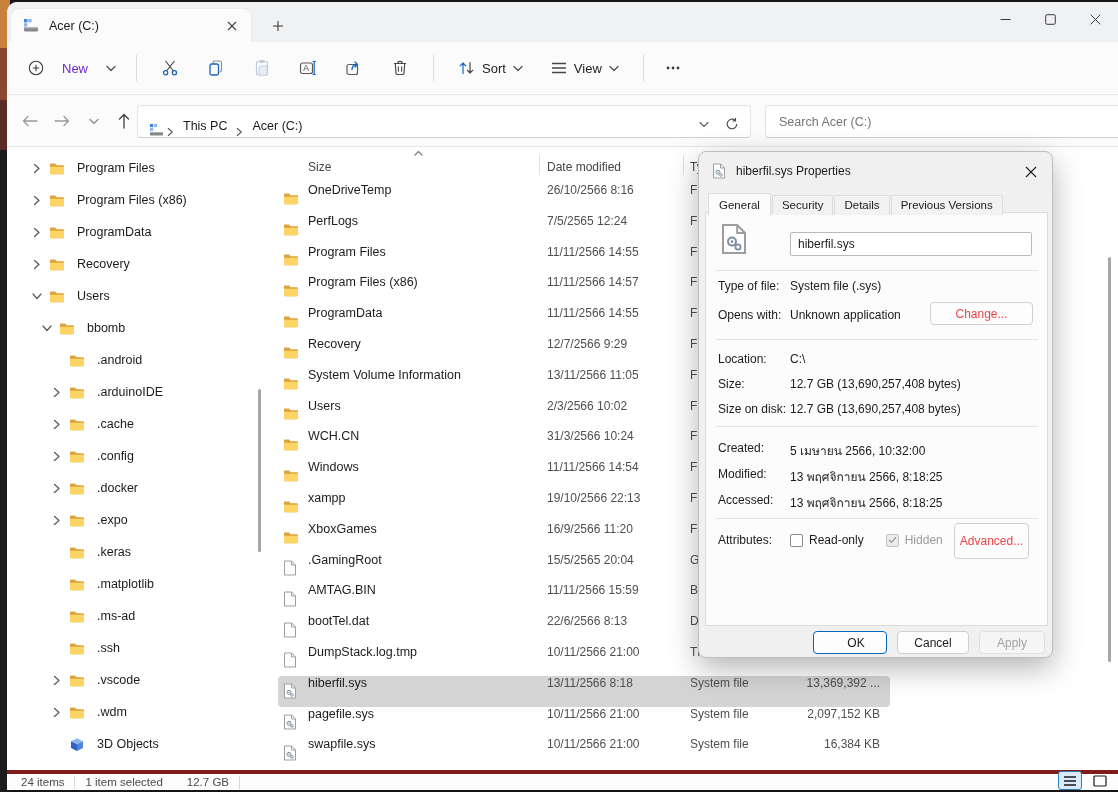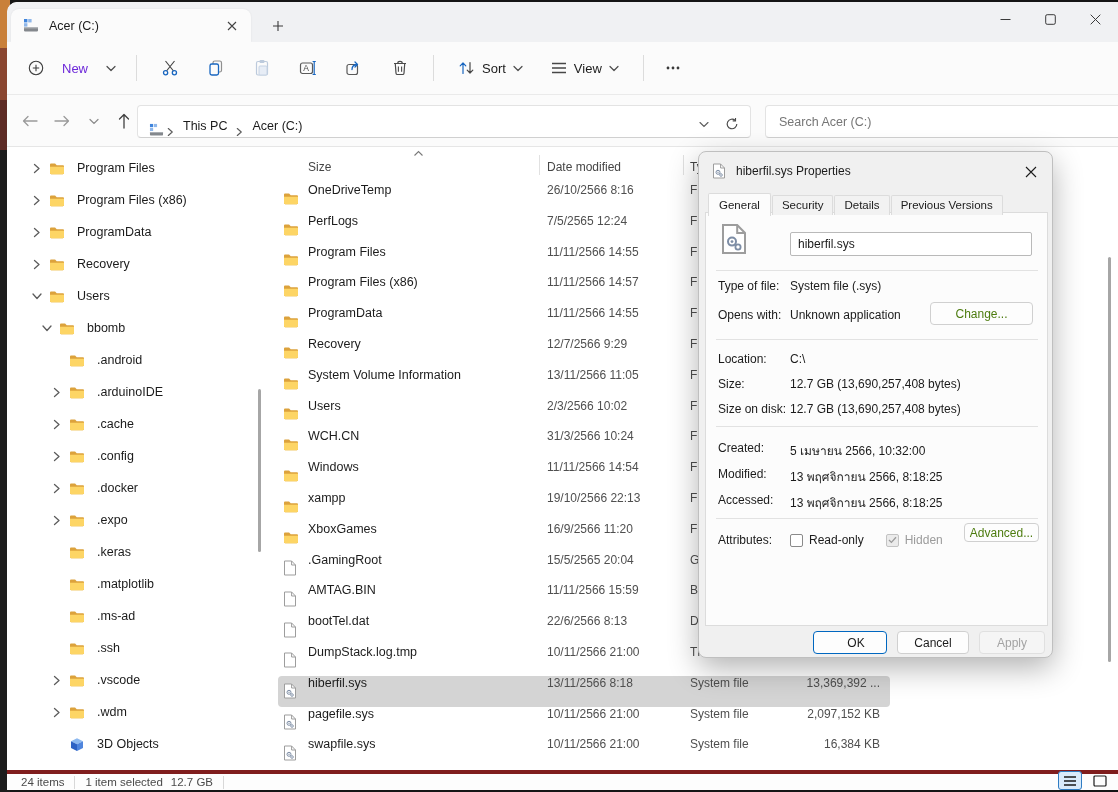--- a/index.html
+++ b/index.html
@@ -63,39 +63,39 @@
   .fr .fic { margin-left:5px; width:18px; display:flex; align-items:center; }
   .c-name { margin-left:7px; width:230px; font-size:12.5px; color:#1c1c1c; white-space:nowrap; overflow:hidden; }
   .c-date { margin-left:9px; width:134px; font-size:12px; color:#4f4f4f; white-space:nowrap; }
   .c-type { margin-left:9px; width:76px; font-size:12px; color:#4f4f4f; white-space:nowrap; overflow:hidden; }
   .c-size { width:114px; font-size:12px; color:#4f4f4f; text-align:right; white-space:nowrap; }
   #main-scroll { position:absolute; left:1101px; top:110px; width:3px; height:405px; background:#a6a6a6; border-radius:2px; }
   
   #status { position:absolute; left:0; top:768px; width:100%; height:20px; background:#fdfdfd; border-top:4px solid #7f1d1d;
     display:flex; align-items:center; font-size:11.5px; color:#4a4a4a; }
   .ssep { width:1px; height:13px; background:#d8d8d8; margin:0 10px; }
-  #status .seg { display:flex; gap:8px; }
+  #status .seg { display:flex; gap:24px; }
   #viewtoggles { position:absolute; right:6px; top:769px; display:flex; gap:6px; }
   .vt { width:24px; height:19px; display:flex; align-items:center; justify-content:center; border-radius:3px; border:1px solid transparent; }
   .vt.active { background:#d9eafa; border-color:#2f7cc3; }
   
   #dlg { position:absolute; left:698px; top:151px; width:355px; height:507px; background:#f0f0f0;
     border-radius:8px; border:1px solid #bfbfbf; box-shadow:0 10px 30px rgba(0,0,0,.3); z-index:10; }
   #dlg-title { position:absolute; left:0; top:0; width:100%; height:38px; display:flex; align-items:center; padding-left:13px; }
   #dlg-title .t { font-size:12px; color:#1b1b1b; margin-left:10px; }
   #dlg-close { position:absolute; right:9px; top:8px; width:24px; height:24px; }
   #dtabs { position:absolute; left:9px; top:40px; display:flex; align-items:flex-end; z-index:3; }
   .dtab { font-size:11.5px; color:#1b1b1b; padding:3px 9px 4px; border:1px solid #dcdcdc; border-bottom:none;
     background:#f2f2f2; margin-right:1px; border-radius:2px 2px 0 0; }
   .dtab.active { background:#fcfcfc; padding:5px 10px 5px; position:relative; top:1px; }
   #dpage { position:absolute; left:6px; top:60px; width:343px; height:414px; background:#fcfcfc; border:1px solid #dcdcdc; }
   .dsep { position:absolute; left:10px; width:322px; height:1px; background:#e2e2e2; }
   .drow { position:absolute; left:12px; right:10px; display:flex; font-size:12px; color:#1b1b1b; }
   .drow .dl { width:72px; flex:none; }
-  .dbtn { position:absolute; background:#fdfdfd; border:1px solid #d0d0d0; border-radius:4px; font-size:12px; color:#4d7c0f;
+  .dbtn { position:absolute; background:#fdfdfd; border:1px solid #d0d0d0; border-radius:4px; font-size:12px; color:#ef4444;
     display:flex; align-items:center; justify-content:center; }
   #dlg-filename { position:absolute; left:84px; top:19px; width:242px; height:24px; border:1px solid #b9b9b9; border-radius:2px;
     font-size:12px; color:#1b1b1b; padding:0 7px; font-family:inherit; background:#fff; outline:none; }
   .cb { width:13px; height:13px; border:1px solid #8a8a8a; border-radius:2px; background:#fff; flex:none; margin-right:6px; }
   .cb.dis { background:#ebebeb; border-color:#c3c3c3; display:flex; align-items:center; justify-content:center; }
   .attr-item { display:flex; align-items:center; }
   .dim { color:#9b9b9b; }
   #dfoot { position:absolute; left:0; top:474px; width:100%; }
   .fbtn { position:absolute; height:23px; border-radius:4px; font-size:12px; display:flex; align-items:center; justify-content:center; }
   #btn-ok { left:114px; top:5px; width:74px; background:#fdfdfd; border:1.5px solid #0067c0; color:#1b1b1b;padding-left:12px; }
@@ -886,21 +886,21 @@
       </span>
       <span class="attr-item dim" style="margin-left:22px">
         <span class="cb dis">
           <svg width="9" height="8" viewBox="0 0 9 8">
               <path d="M1 4 L3.4 6.4 L8 1.2" fill="none" stroke="#9a9a9a" stroke-width="1.3"></path>
             </svg>
         </span>
         <span>Hidden</span>
       </span>
     </div>
-    <button class="dbtn" style="left:258px;top:310px;width:75px;height:19px">Advanced...</button>
+    <button class="dbtn" style="left:248px;top:310px;width:75px;height:36px">Advanced...</button>
   </div>
 
   <div id="dfoot">
     <button class="fbtn" id="btn-ok">OK</button>
     <button class="fbtn" id="btn-cancel">Cancel</button>
     <button class="fbtn" id="btn-apply">Apply</button>
   </div>
 </div>
 
 </body></html>

